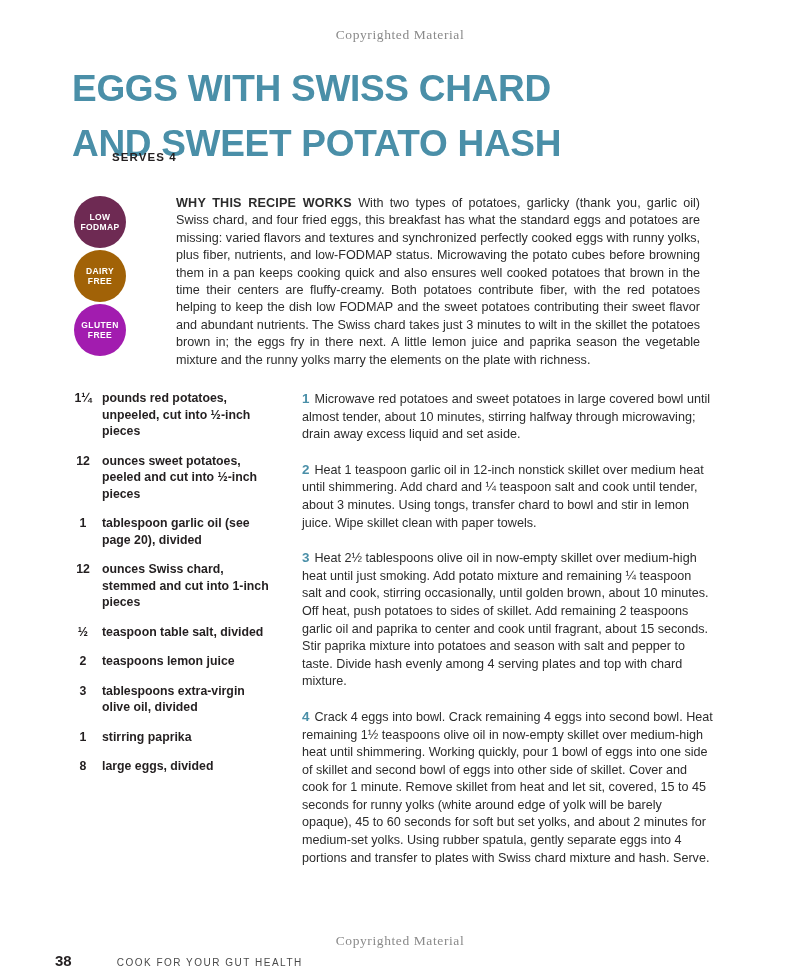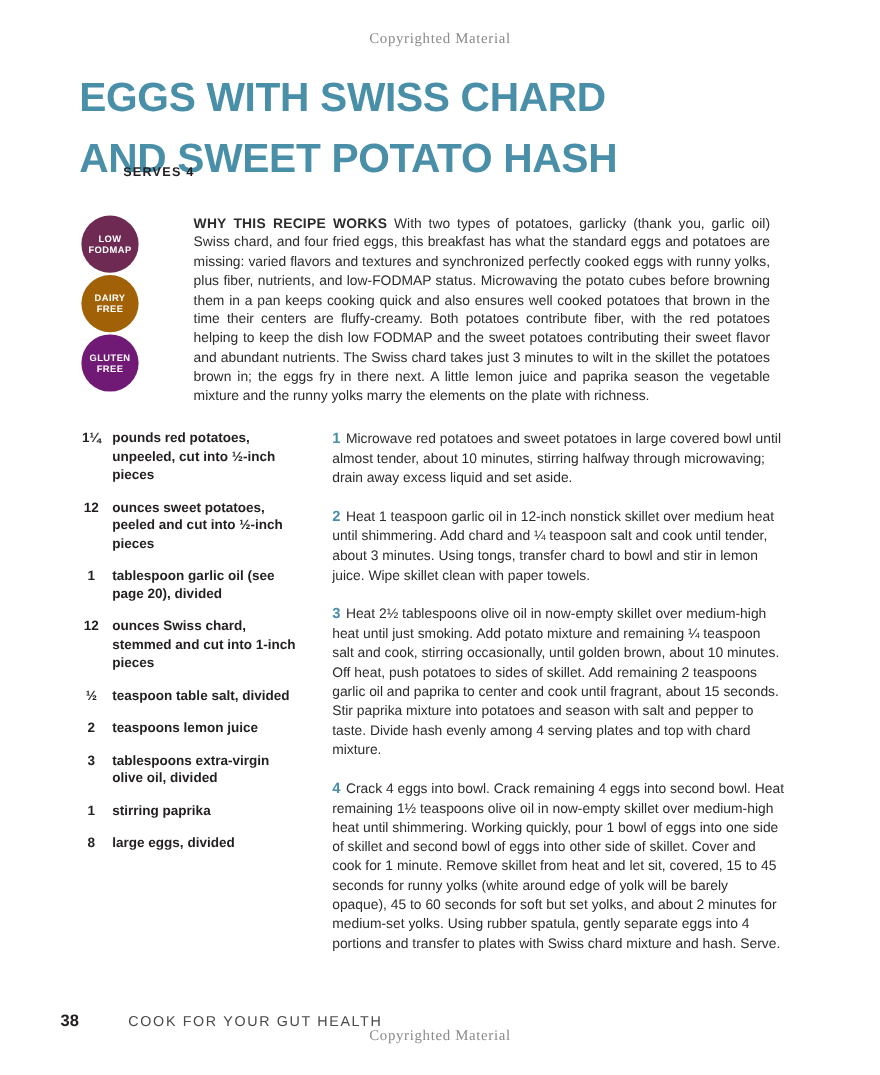--- a/index.html
+++ b/index.html
@@ -85,21 +85,21 @@
     letter-spacing: 0.4px;
     display: flex;
     flex-direction: column;
     align-items: center;
     justify-content: center;
     line-height: 10px;
     text-align: center;
   }
   .badge.lowfodmap { background: #6e2a53; }
   .badge.dairyfree { background: #a16207; }
-  .badge.glutenfree { background: #701a75; }
+  .badge.glutenfree { background: #a21caf; }
 
   .intro {
     position: absolute;
     top: 195px;
     left: 176px;
     width: 524px;
     font-size: 12.6px;
     line-height: 17.4px;
     color: #2c2c2c;
     text-align: justify;
@@ -149,33 +149,33 @@
   }
   .step-num {
     font-weight: bold;
     color: #4a8fa8;
     font-size: 13.4px;
     margin-right: 5px;
   }
 
   .footer {
     position: absolute;
-    top: 920px;
+    top: 952px;
     left: 55px;
     display: flex;
     align-items: baseline;
   }
   .folio {
     font-size: 15px;
     font-weight: bold;
     color: #231f20;
     margin-right: 21px;
   }
   .book-title {
-    font-size: 13px;
+    font-size: 10px;
     letter-spacing: 1.5px;
     color: #4a4a4a;
     font-weight: normal;
     padding-left: 24px;
   }
 </style>
 </head>
 <body>
 
 <div class="page">

